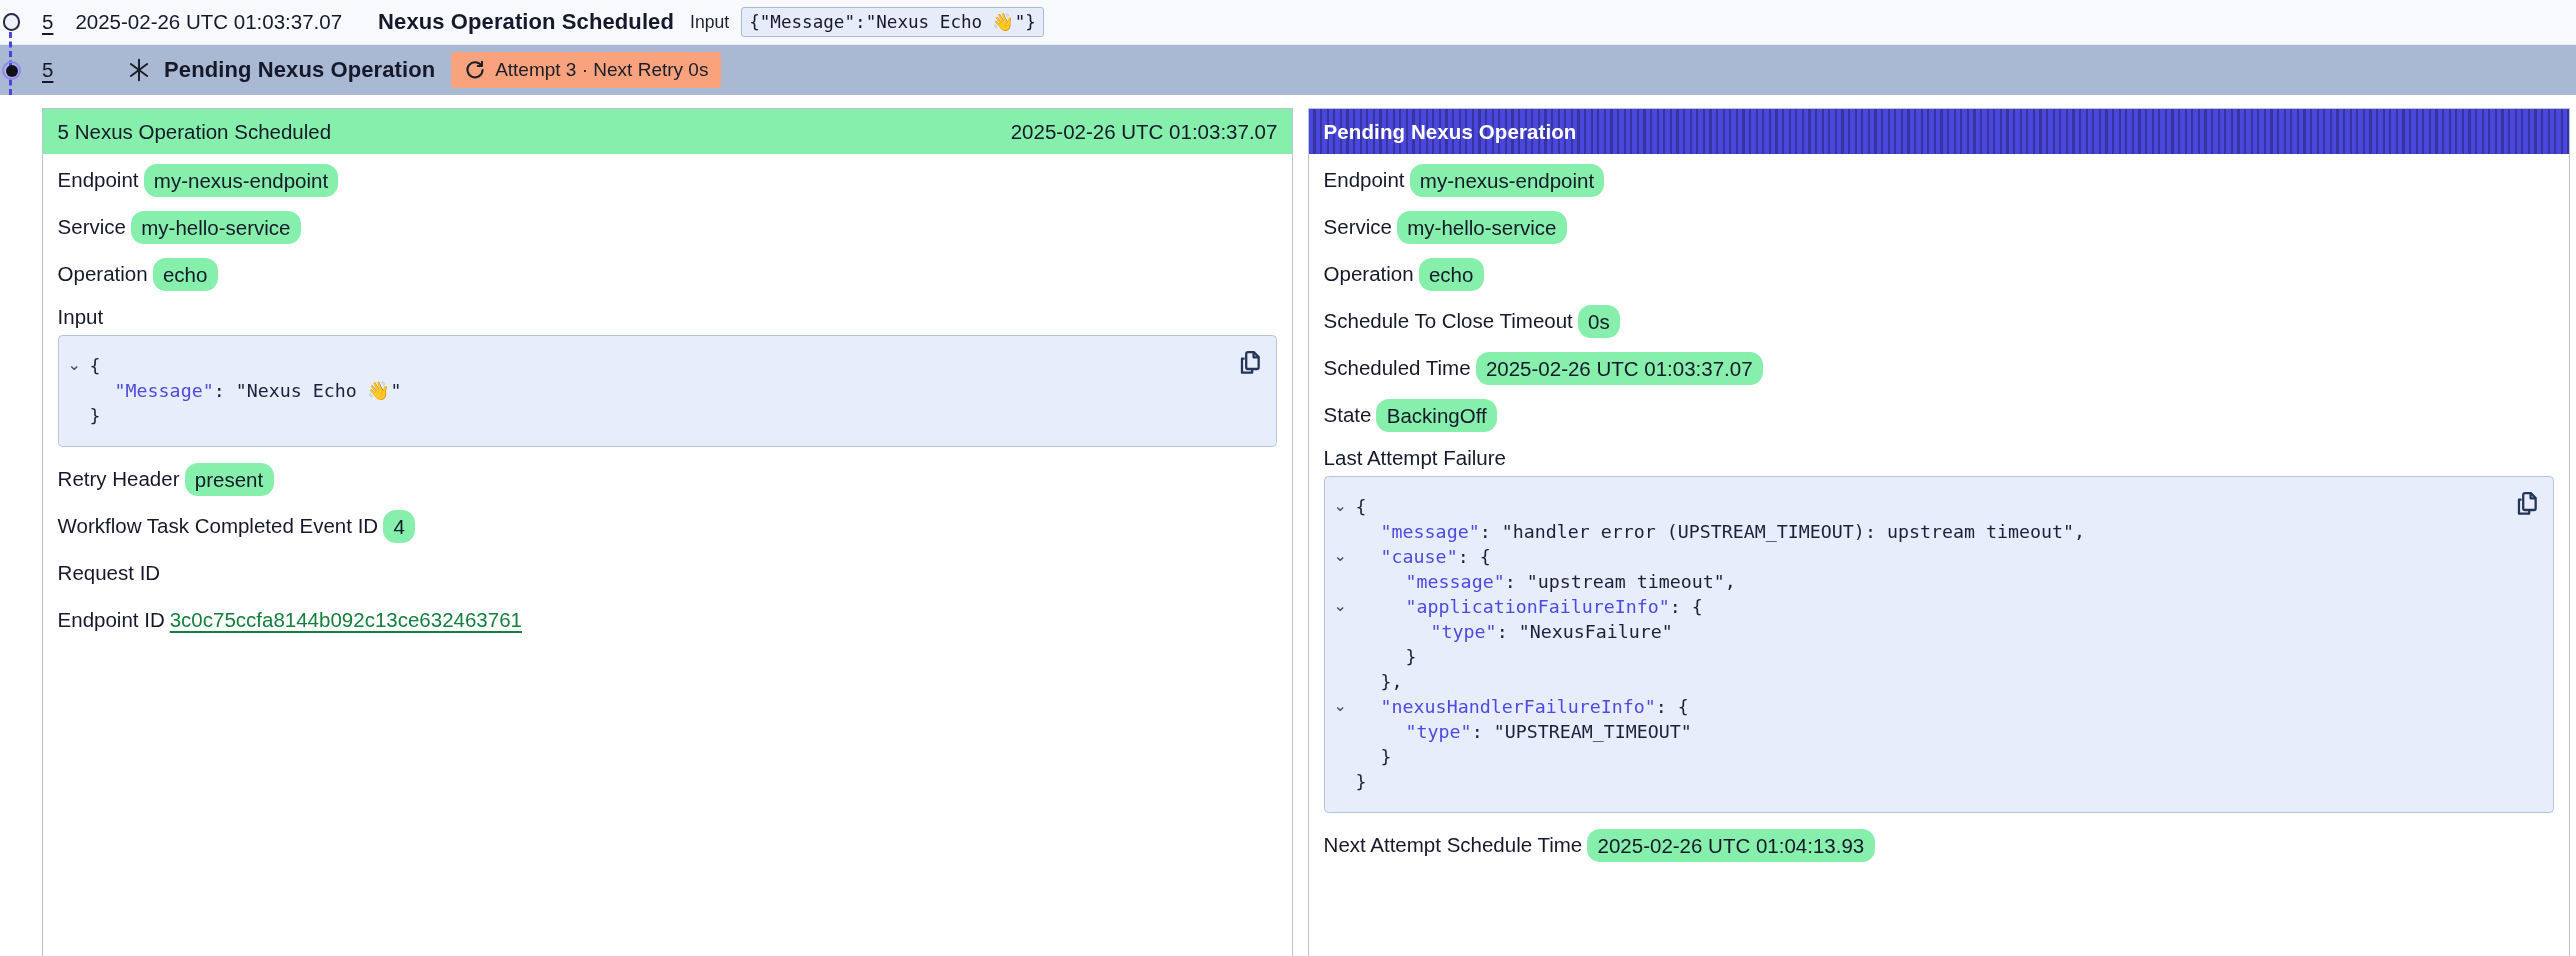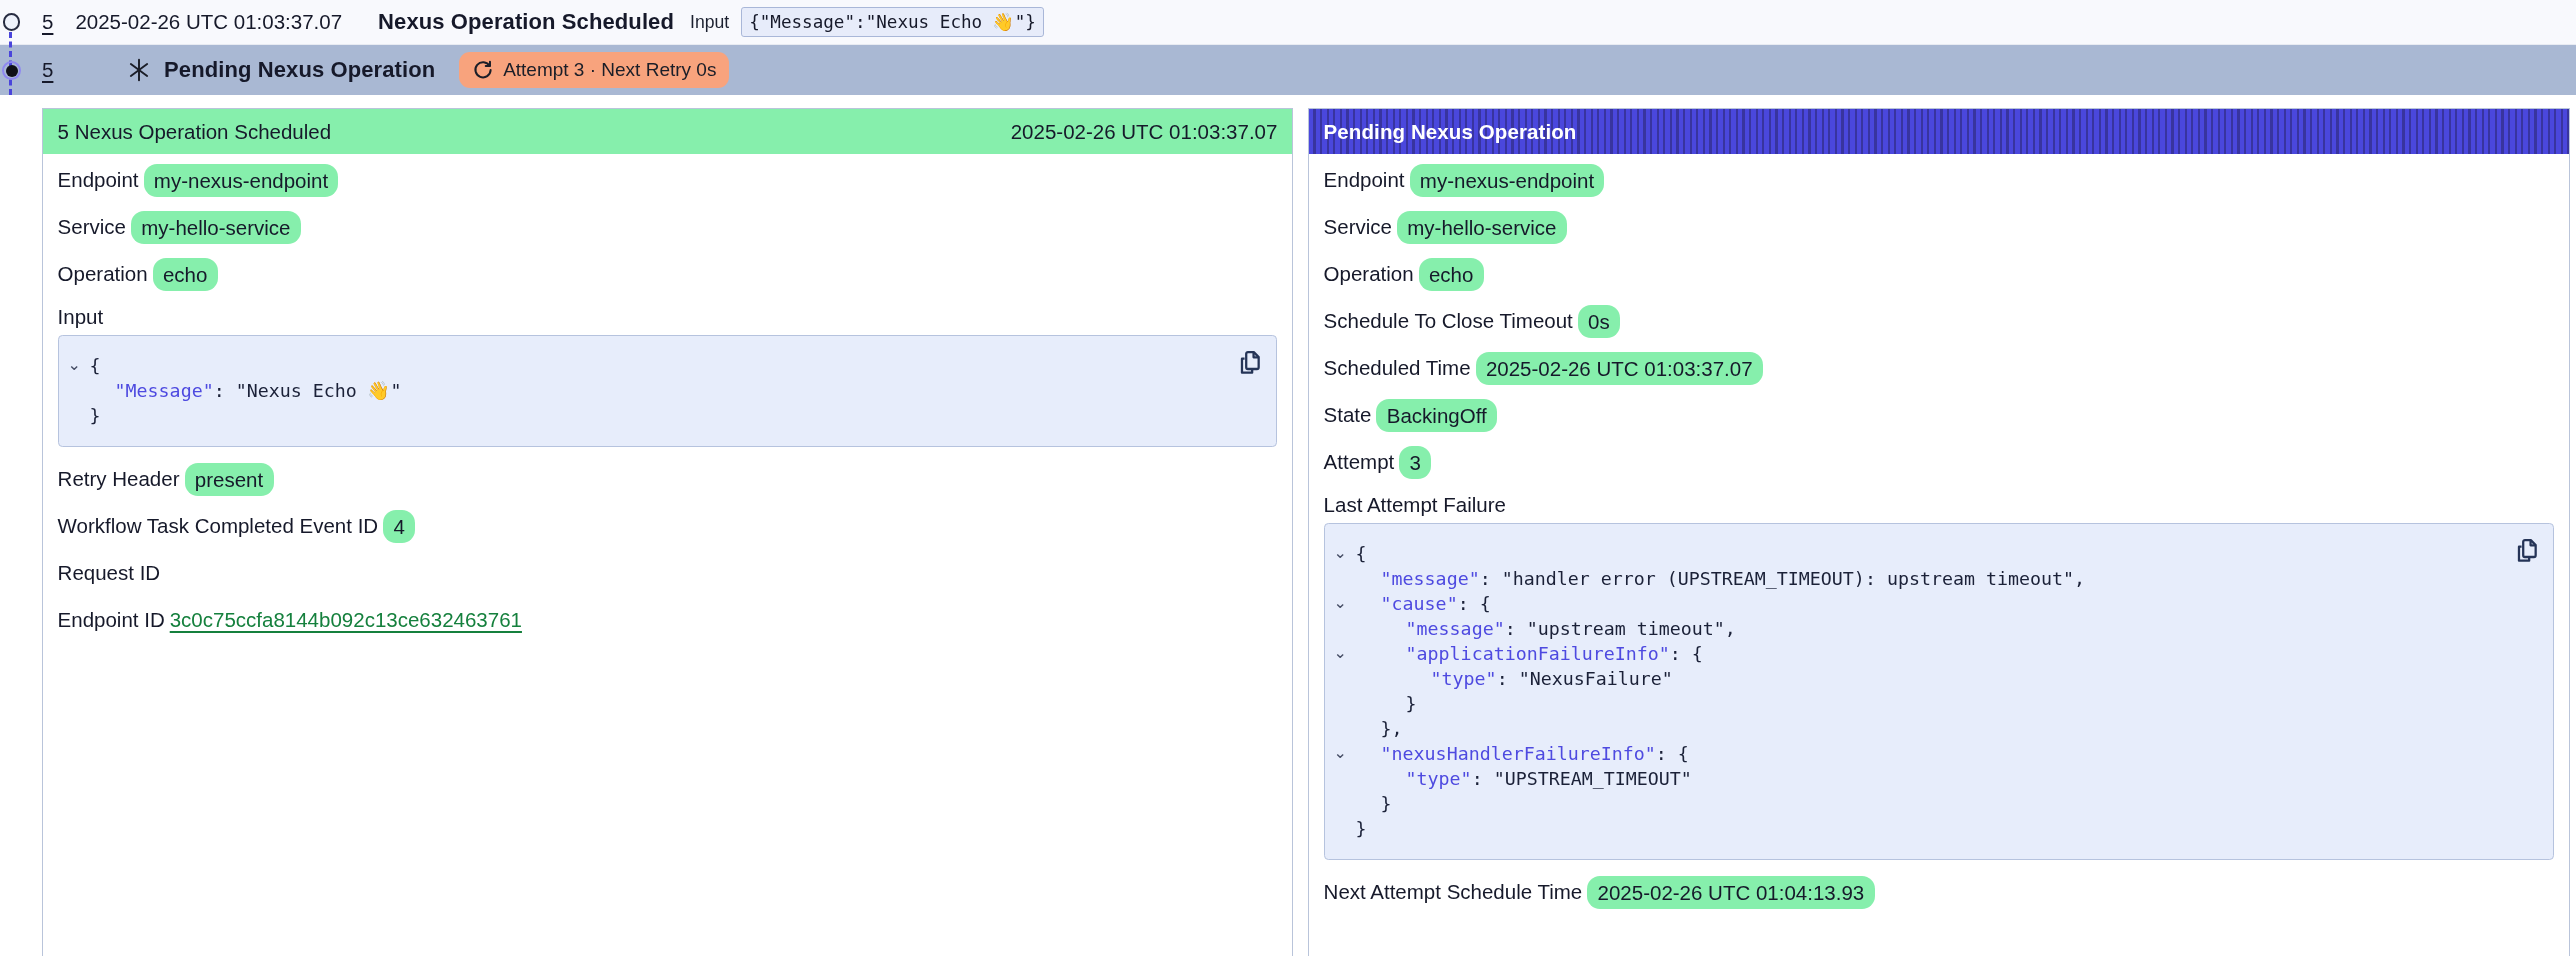--- a/index.html
+++ b/index.html
@@ -36,22 +36,22 @@
   .event-title { font-size:22px; font-weight:700; margin-left:36px; letter-spacing:0.1px; }
   .input-label { font-size:17.6px; margin-left:16px; color:#1c2130; }
   .input-chip {
     font-family:"DejaVu Sans Mono", monospace; font-size:17.6px; margin-left:11.7px;
     background:#e7ecfa; border:1.5px solid #a9b7d8; border-radius:2.9px; padding:3.7px 7.3px;
     color:#16192a; cursor:pointer;
   }
   .row2 .spinner-icon { margin-left:73px; display:inline-flex; }
   .row2 .event-title { margin-left:11.7px; }
   .attempt-badge {
-    display:inline-flex; align-items:center; gap:8.8px; margin-left:24px;
-    background:#f8a37d; border-radius:11px; padding:7.3px 13px; font-size:19px; color:#1b1e28;justify-content:center;
+    display:inline-flex; align-items:center; gap:8.8px; margin-left:16px;
+    background:#f8a37d; border-radius:4px; padding:7.3px 13px; font-size:19px; color:#1b1e28;justify-content:center;
   }
 
   
   .panel {
     position:absolute; top:108px; height:864px; background:#ffffff;
     border:1.5px solid #b9c4da;
   }
   .panel-left  { left:42px;  width:1251px; }
   .panel-right { left:1308px; width:1262px; }
   .panel-header {
@@ -213,24 +213,20 @@
           <span class="field-badge">0s</span>
         </div>
         <div class="field-row">
           <span class="field-label">Scheduled Time</span>
           <span class="field-badge">2025-02-26 UTC 01:03:37.07</span>
         </div>
         <div class="field-row">
           <span class="field-label">State</span>
           <span class="field-badge">BackingOff</span>
         </div>
-        <div class="field-row">
-          <span class="field-label">Attempt</span>
-          <span class="field-badge">3</span>
-        </div>
       </div>
     <div class="section-label">Last Attempt Failure</div>
     <div class="code-block">
       <div>
           <div class="code-line"><span class="chev">⌄</span><span style="padding-left: 0px;"><span class="seg-p">{</span></span></div>
           <div class="code-line"><span style="padding-left: 25px;"><span class="seg-k">"message"</span><span class="seg-p">: </span><span class="seg-s">"handler error (UPSTREAM_TIMEOUT): upstream timeout"</span><span class="seg-p">,</span></span></div>
           <div class="code-line"><span class="chev">⌄</span><span style="padding-left: 25px;"><span class="seg-k">"cause"</span><span class="seg-p">: {</span></span></div>
           <div class="code-line"><span style="padding-left: 50px;"><span class="seg-k">"message"</span><span class="seg-p">: </span><span class="seg-s">"upstream timeout"</span><span class="seg-p">,</span></span></div>
           <div class="code-line"><span class="chev">⌄</span><span style="padding-left: 50px;"><span class="seg-k">"applicationFailureInfo"</span><span class="seg-p">: {</span></span></div>
           <div class="code-line"><span style="padding-left: 75px;"><span class="seg-k">"type"</span><span class="seg-p">: </span><span class="seg-s">"NexusFailure"</span></span></div>

